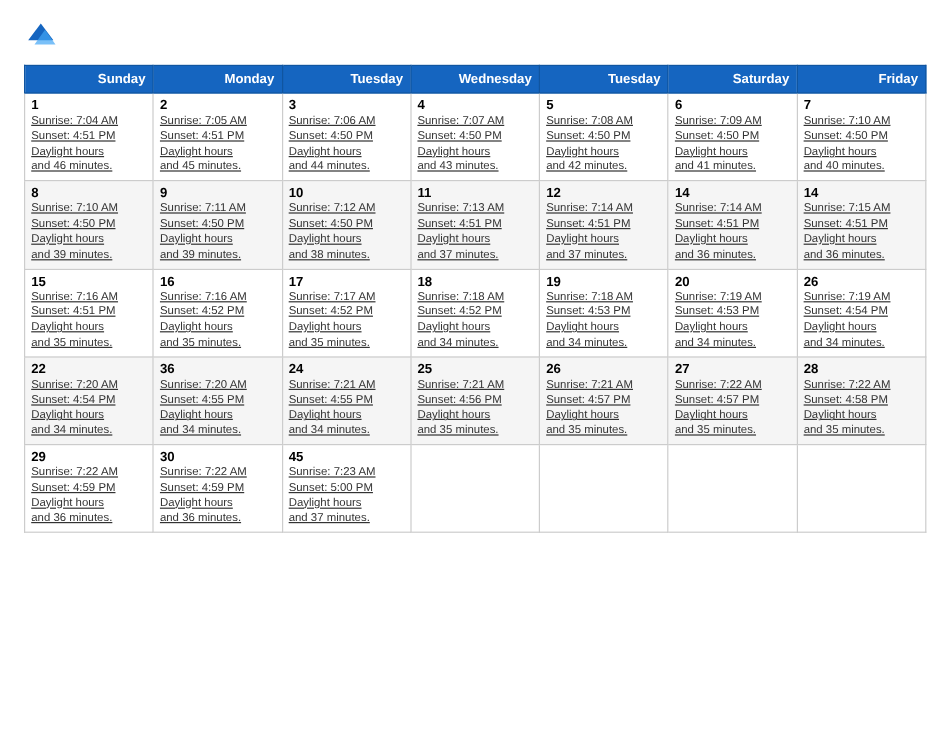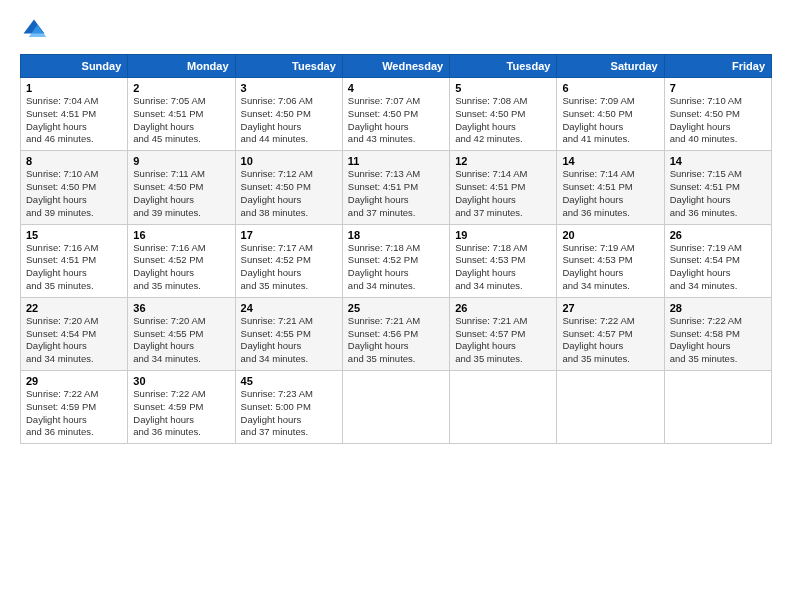--- a/index.html
+++ b/index.html
@@ -78,20 +78,21 @@
     .day-num {
       font-weight: bold;
       font-size: 11px;
       display: block;
       margin-bottom: 1px;
     }
     .day-info {
       font-size: 9.5px;
       color: #333;
       line-height: 1.35;
+      text-decoration: underline;
     }
     .empty-cell {
       background: #f9f9f9;
     }
     .week-row td {
       height: 72px;
     }
   </style>
 </head>
 <body>

